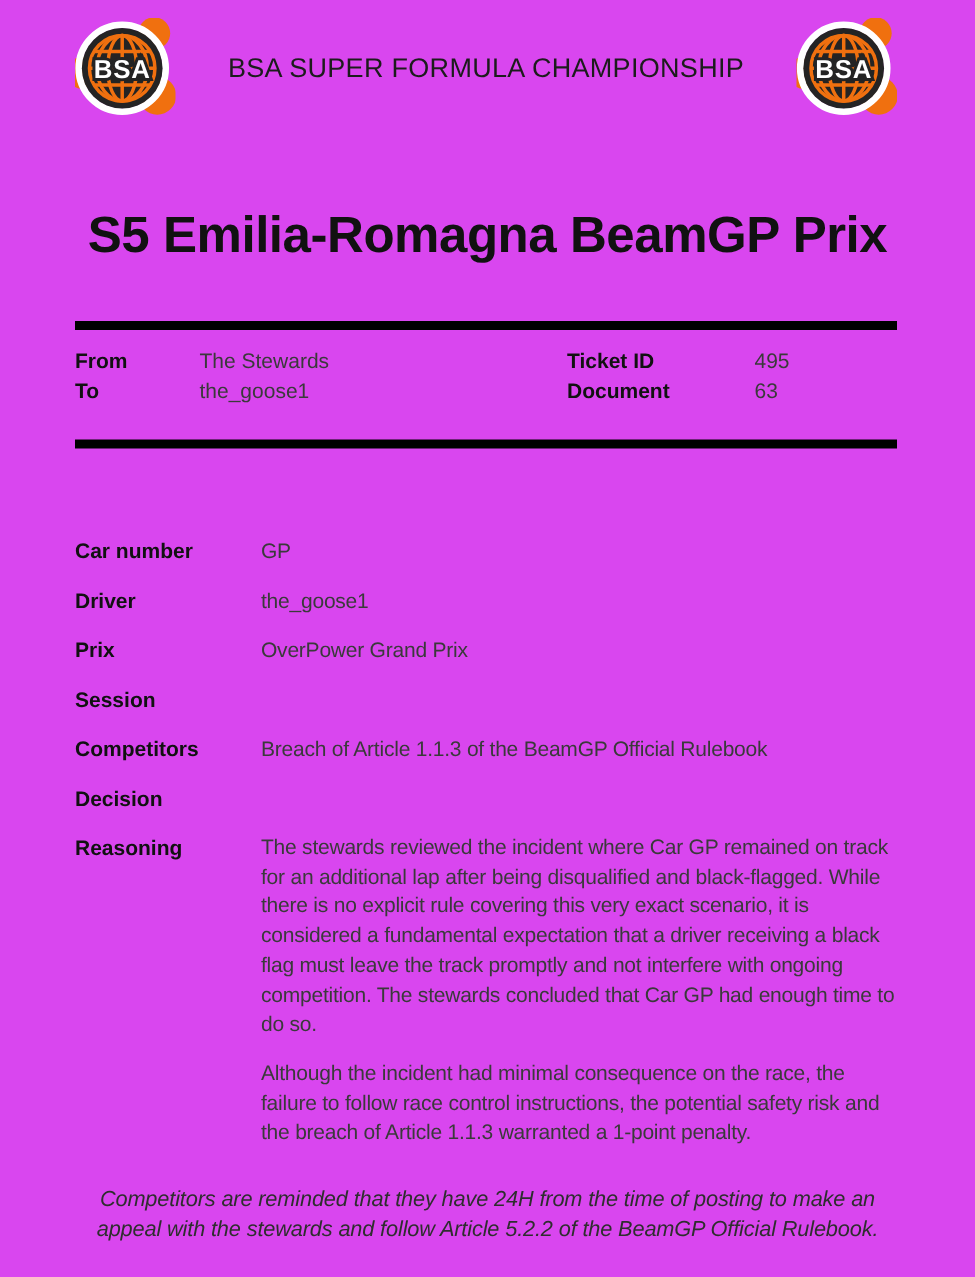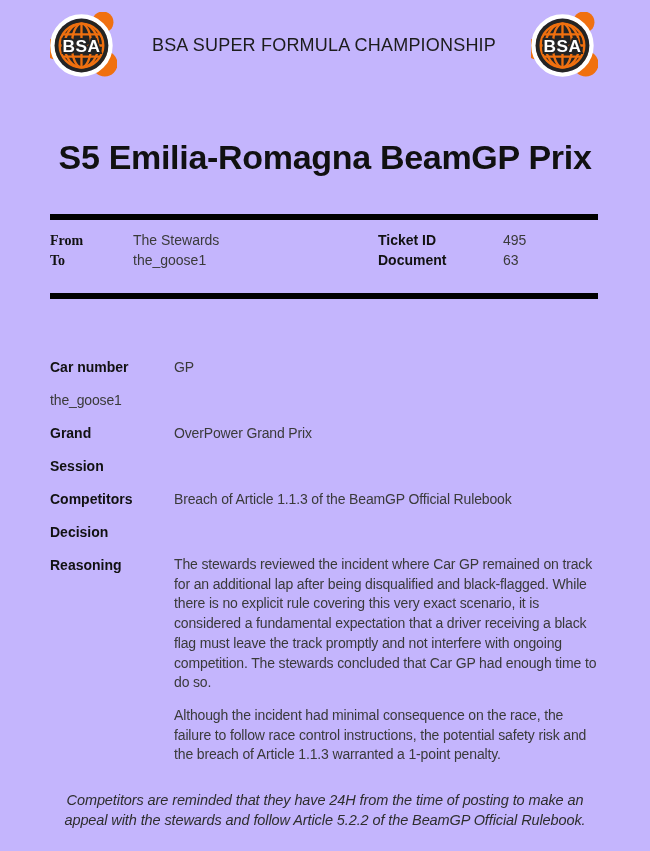--- a/index.html
+++ b/index.html
@@ -11,21 +11,21 @@
     width: 650px;
     height: 851px;
     font-family: "Liberation Sans", sans-serif;
     color: #3a3a3a;
   }
   .page {
     position: relative;
     width: 650px;
     height: 851px;
     overflow: hidden;
-    background: #c4b5fd;
+    background: #d946ef;
   }
 
   
   .masthead {
     position: absolute;
     top: 12px;
     left: 50px;
     right: 52px;
     height: 67px;
     display: flex;
@@ -78,21 +78,21 @@
     line-height: 19.7px;
   }
   .meta-left { width: 328px; flex-shrink: 0; }
   .meta-right { flex: 1; }
   .meta-row { display: flex; }
   .meta-label {
     font-weight: 700;
     color: #111111;
     flex-shrink: 0;
   }
-  .meta-left .meta-label { width: 83px; font-family: Liberation Serif, serif; }
+  .meta-left .meta-label { width: 83px; }
   .meta-right .meta-label { width: 125px; }
   .meta-value { color: #3a3a3a; }
 
   
   .details {
     position: absolute;
     top: 357px;
     left: 50px;
     right: 52px;
     font-size: 14px;
@@ -204,24 +204,25 @@
   </div>
 
   <div class="rule rule-bottom"></div>
 
   <div class="details">
     <div class="detail-row">
       <div class="detail-label">Car number</div>
       <div class="detail-value">GP</div>
     </div>
     <div class="detail-row">
+      <div class="detail-label">Driver</div>
       <div class="detail-value">the_goose1</div>
     </div>
     <div class="detail-row">
-      <div class="detail-label">Grand</div>
+      <div class="detail-label">Prix</div>
       <div class="detail-value">OverPower Grand Prix</div>
     </div>
     <div class="detail-row">
       <div class="detail-label">Session</div>
     </div>
     <div class="detail-row">
       <div class="detail-label">Competitors</div>
       <div class="detail-value">Breach of Article 1.1.3 of the BeamGP Official Rulebook</div>
     </div>
     <div class="detail-row">

